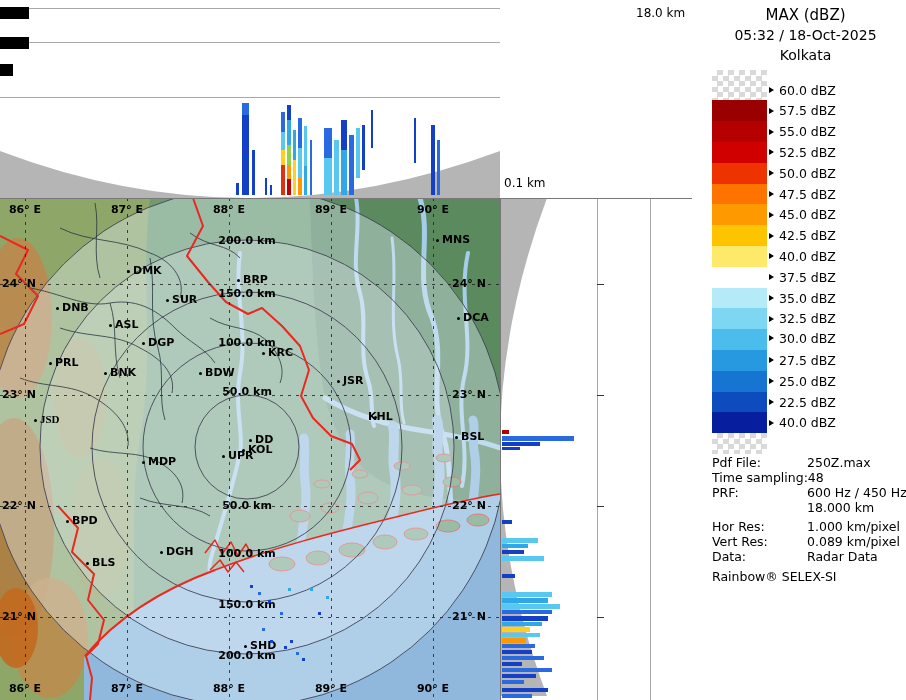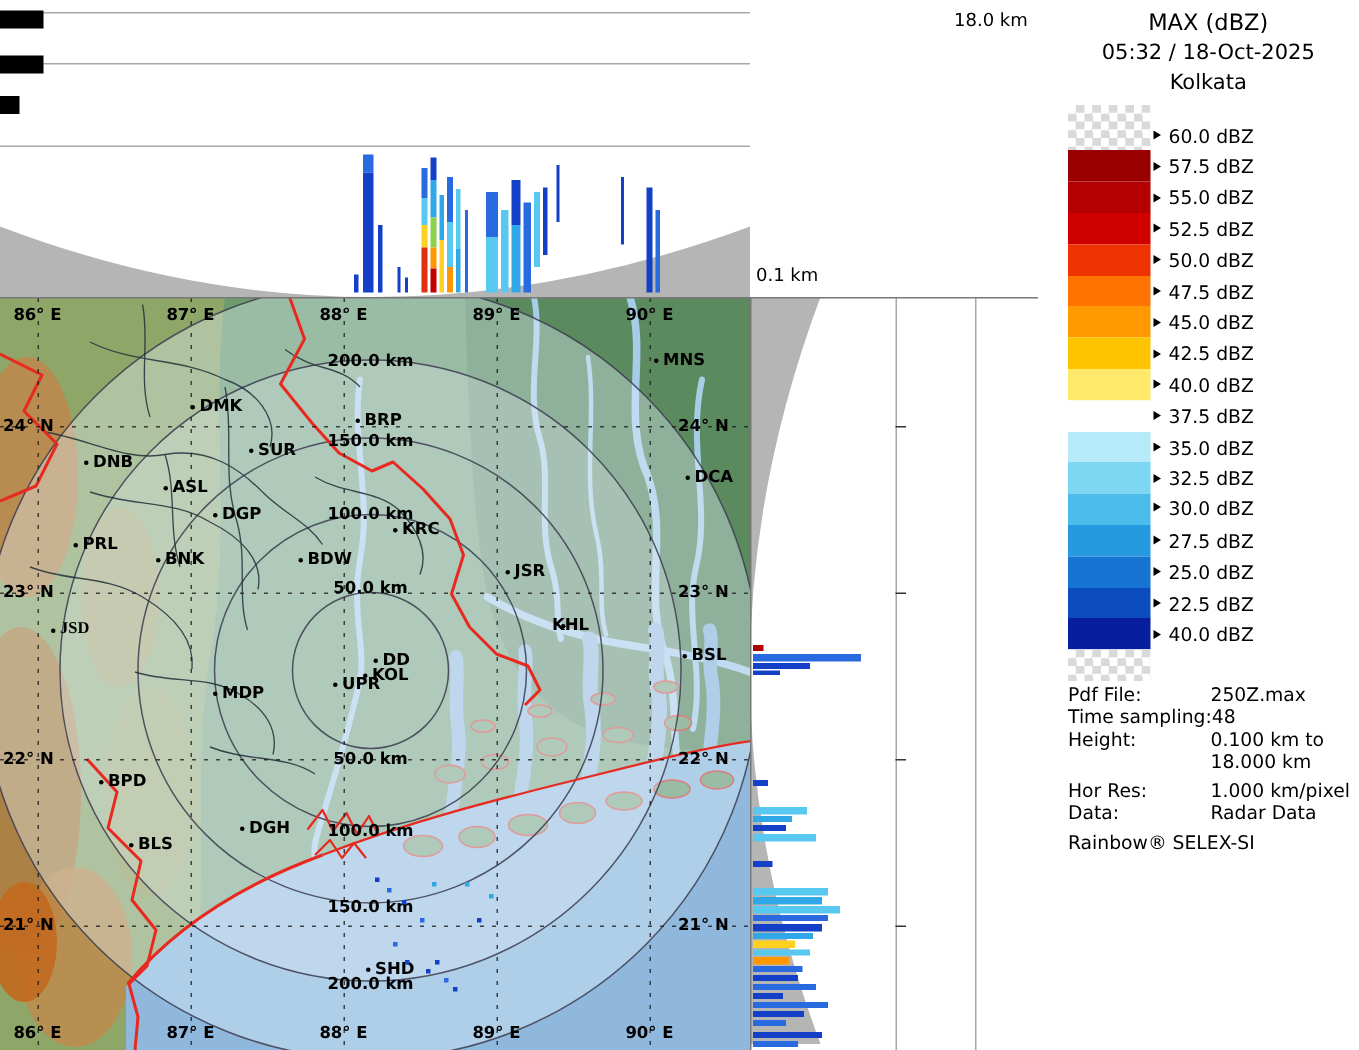--- a/index.html
+++ b/index.html
@@ -428,32 +428,36 @@
       <div id="info-rows">
           <div class="info-row">
             <span class="info-label">Pdf File:</span>
             <span class="info-value">250Z.max</span>
           </div>
           <div class="info-row">
             <span class="info-label">Time sampling:48</span>
             <span class="info-value"></span>
           </div>
           <div class="info-row">
-            <span class="info-label">Height:</span>
-            <span class="info-value">0.100 km to</span>
+            <span class="info-label">PRF:</span>
+            <span class="info-value">600 Hz / 450 Hz</span>
           </div>
           <div class="info-row">
             <span class="info-label"></span>
             <span class="info-value">18.000 km</span>
           </div>
           <div class="info-row gap">
             <span class="info-label">Hor Res:</span>
             <span class="info-value">1.000 km/pixel</span>
           </div>
           <div class="info-row">
+            <span class="info-label">Vert Res:</span>
+            <span class="info-value">0.089 km/pixel</span>
+          </div>
+          <div class="info-row">
             <span class="info-label">Data:</span>
             <span class="info-value">Radar Data</span>
           </div>
         </div>
       <div id="info-footer">Rainbow® SELEX-SI</div>
     </div>
   </div>
 
 </div>
 

